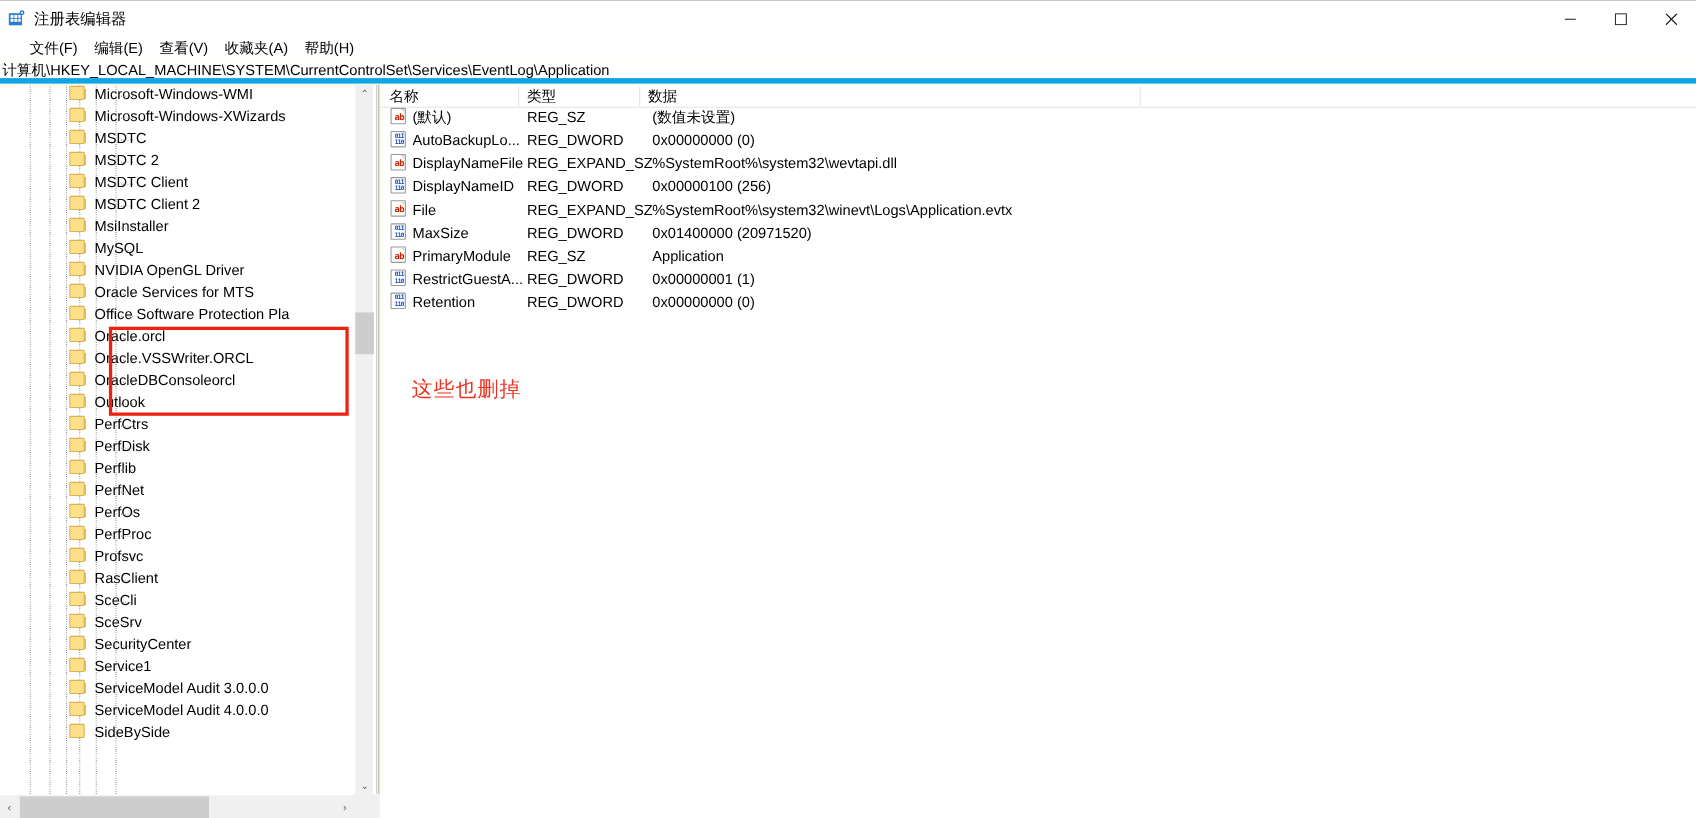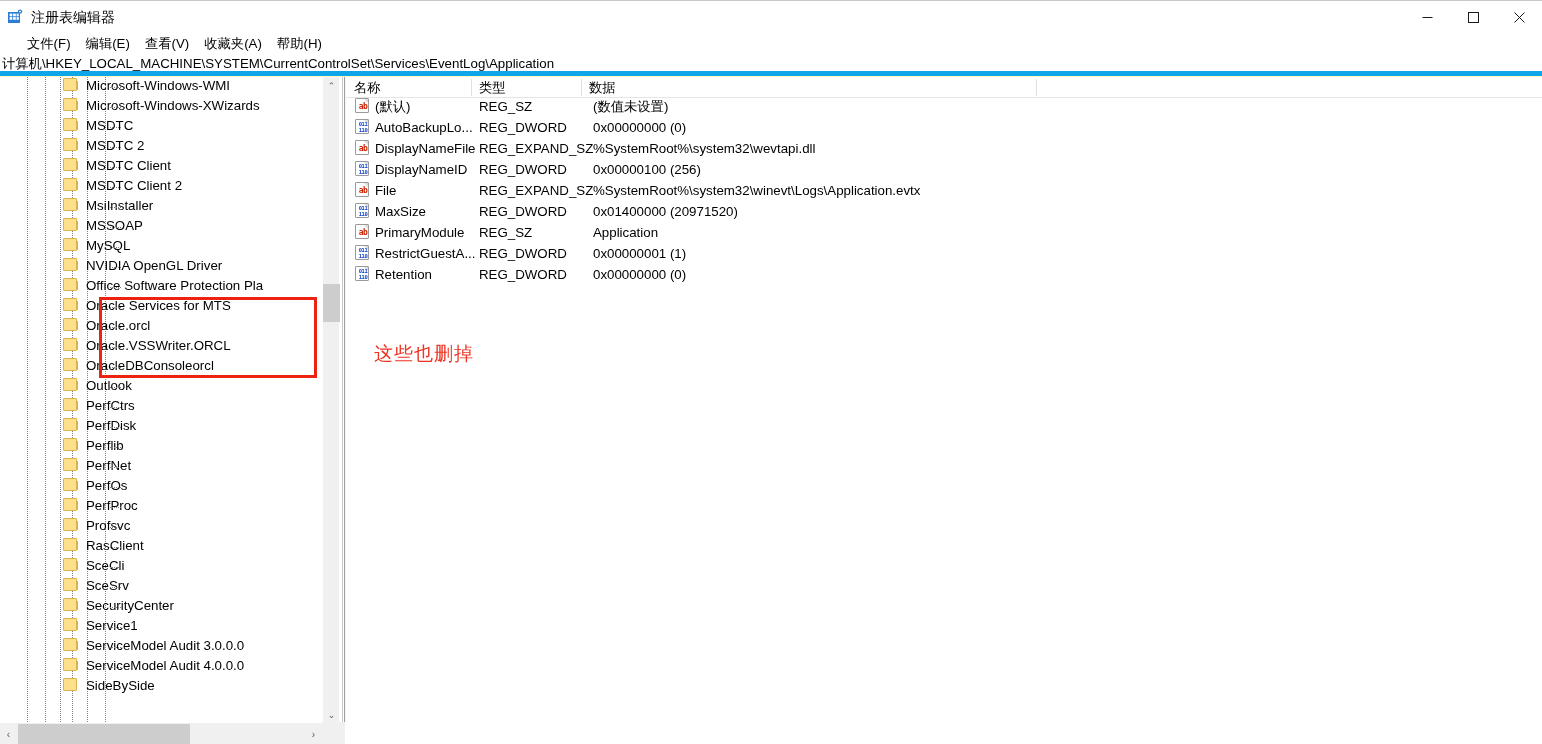--- a/index.html
+++ b/index.html
@@ -404,53 +404,45 @@
               <div class="fbody"></div>
             </div>
             <div class="treelabel">MsiInstaller</div>
           </div>
           <div class="treerow">
             <div class="elbow"></div>
             <div class="folder">
               <div class="ftab"></div>
               <div class="fbody"></div>
             </div>
-            <div class="treelabel">MSSOAP</div>
-          </div>
-          <div class="treerow">
-            <div class="elbow"></div>
-            <div class="folder">
-              <div class="ftab"></div>
-              <div class="fbody"></div>
-            </div>
             <div class="treelabel">MySQL</div>
           </div>
           <div class="treerow">
             <div class="elbow"></div>
             <div class="folder">
               <div class="ftab"></div>
               <div class="fbody"></div>
             </div>
             <div class="treelabel">NVIDIA OpenGL Driver</div>
           </div>
           <div class="treerow">
             <div class="elbow"></div>
             <div class="folder">
               <div class="ftab"></div>
               <div class="fbody"></div>
             </div>
+            <div class="treelabel">Oracle Services for MTS</div>
+          </div>
+          <div class="treerow">
+            <div class="elbow"></div>
+            <div class="folder">
+              <div class="ftab"></div>
+              <div class="fbody"></div>
+            </div>
             <div class="treelabel">Office Software Protection Pla</div>
-          </div>
-          <div class="treerow">
-            <div class="elbow"></div>
-            <div class="folder">
-              <div class="ftab"></div>
-              <div class="fbody"></div>
-            </div>
-            <div class="treelabel">Oracle Services for MTS</div>
           </div>
           <div class="treerow">
             <div class="elbow"></div>
             <div class="folder">
               <div class="ftab"></div>
               <div class="fbody"></div>
             </div>
             <div class="treelabel">Oracle.orcl</div>
           </div>
           <div class="treerow">

